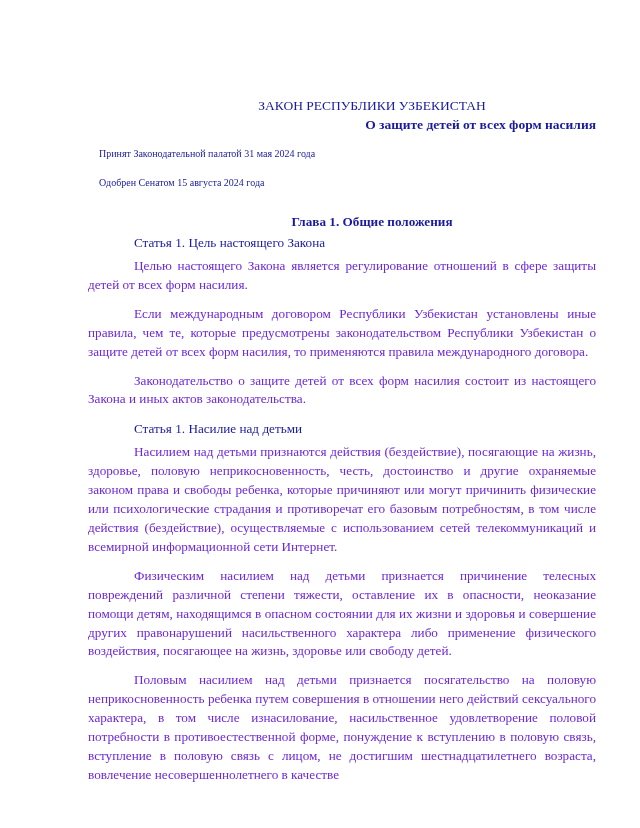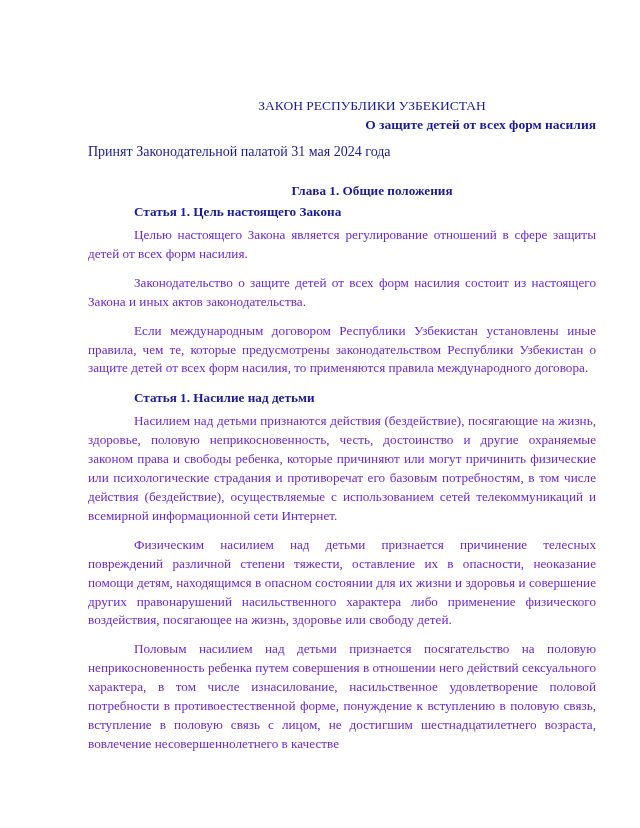--- a/index.html
+++ b/index.html
@@ -15,48 +15,49 @@
     font-size: 13.2px; line-height: 18.9px;
   }
   .title {
     text-align: center; color: #1a1a9e; margin: 0; font-weight: normal;
     font-size: 13.5px; line-height: 19px; padding-left: 60px;
   }
   .subtitle {
     text-align: right; color: #1a1a9e; font-weight: bold; margin: 0 0 9px 0;
     font-size: 13.5px; line-height: 19px; padding-left: 60px;
   }
-  .meta { color: #1a1a9e; margin: 0; font-size: 14px; line-height: 18px; }
+  .meta { color: #1a1a9e; margin: 11px; font-size: 10px; line-height: 18px; }
   .chapter {
     text-align: center; color: #1a1a9e; font-weight: bold; margin: 20px 0 2px 0;
     font-size: 13.2px; line-height: 19px; padding-left: 60px;
   }
   .article {
-    color: #1a1a9e; font-weight: bold; margin: 2px 0 5px 0; text-indent: 46px;
+    color: #1a1a9e; font-weight: normal; margin: 2px 0 5px 0; text-indent: 46px;
     font-size: 13.2px; line-height: 19px;
   }
   .para {
     text-align: justify; text-indent: 46px; margin: 0 0 10px 0;
     color: #6d28d9;
   }
 </style>
 </head>
 <body>
 
 <div class="page">
   <div class="content">
     <p class="title">ЗАКОН РЕСПУБЛИКИ УЗБЕКИСТАН</p>
     <p class="subtitle">О защите детей от всех форм насилия</p>
     <p class="meta">Принят Законодательной палатой 31 мая 2024 года</p>
+    <p class="meta">Одобрен Сенатом 15 августа 2024 года</p>
     <p class="chapter">Глава 1. Общие положения</p>
 
     <p class="article">Статья 1. Цель настоящего Закона</p>
     <p class="para">Целью настоящего Закона является регулирование отношений в сфере защиты детей от всех форм насилия.</p>
 
+    <p class="para">Если международным договором Республики Узбекистан установлены иные правила, чем те, которые предусмотрены законодательством Республики Узбекистан о защите детей от всех форм насилия, то применяются правила международного договора.</p>
     <p class="para">Законодательство о защите детей от всех форм насилия состоит из настоящего Закона и иных актов законодательства.</p>
-    <p class="para">Если международным договором Республики Узбекистан установлены иные правила, чем те, которые предусмотрены законодательством Республики Узбекистан о защите детей от всех форм насилия, то применяются правила международного договора.</p>
 
     <p class="article">Статья 1. Насилие над детьми</p>
     <p class="para">Насилием над детьми признаются действия (бездействие), посягающие на жизнь, здоровье, половую неприкосновенность, честь, достоинство и другие охраняемые законом права и свободы ребенка, которые причиняют или могут причинить физические или психологические страдания и противоречат его базовым потребностям, в том числе действия (бездействие), осуществляемые с использованием сетей телекоммуникаций и всемирной информационной сети Интернет.</p>
     <p class="para">Физическим насилием над детьми признается причинение телесных повреждений различной степени тяжести, оставление их в опасности, неоказание помощи детям, находящимся в опасном состоянии для их жизни и здоровья и совершение других правонарушений насильственного характера либо применение физического воздействия, посягающее на жизнь, здоровье или свободу детей.</p>
     <p class="para">Половым насилием над детьми признается посягательство на половую неприкосновенность ребенка путем совершения в отношении него действий сексуального характера, в том числе изнасилование, насильственное удовлетворение половой потребности в противоестественной форме, понуждение к вступлению в половую связь, вступление в половую связь с лицом, не достигшим шестнадцатилетнего возраста, вовлечение несовершеннолетнего в качестве</p>
   </div>
 </div>
 
 </body></html>

